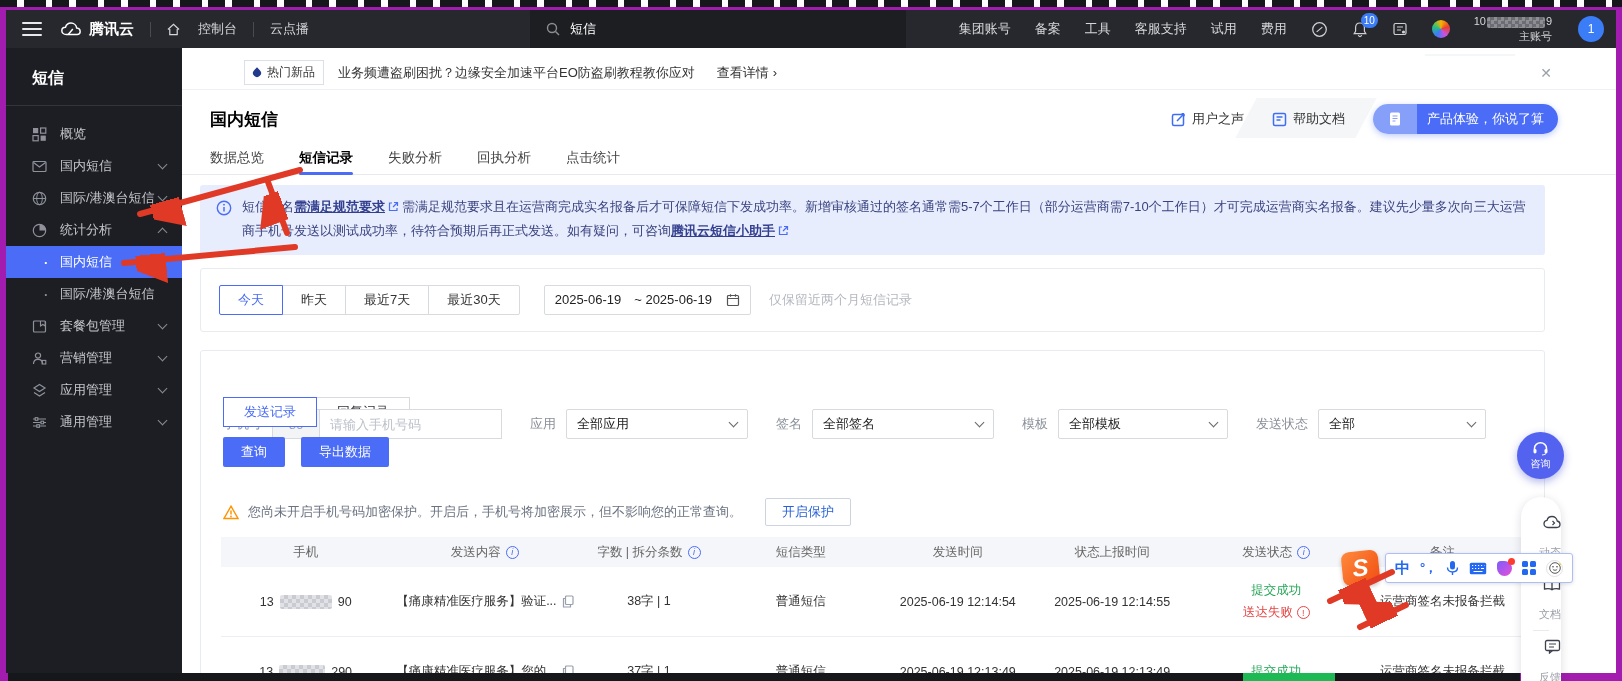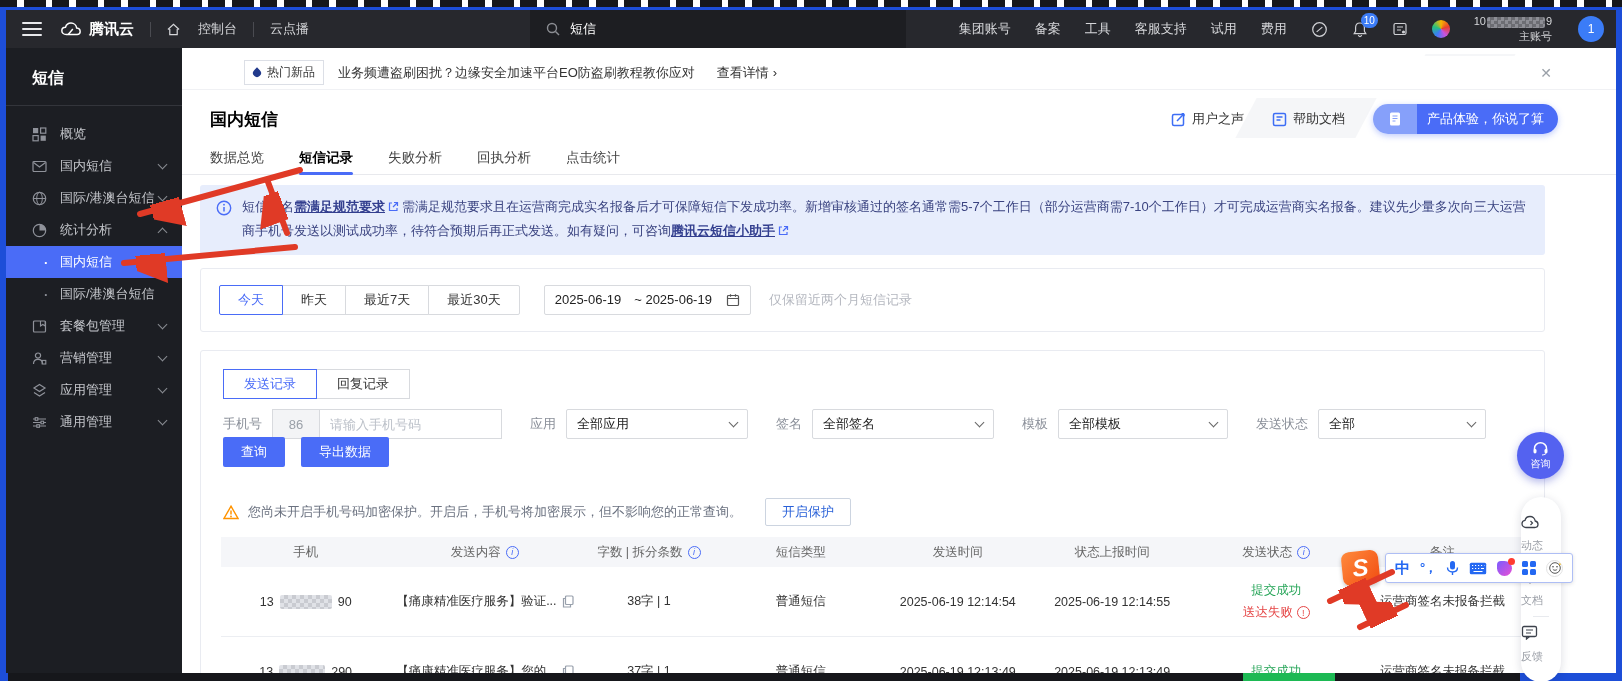--- a/index.html
+++ b/index.html
@@ -1,17 +1,17 @@
 <!DOCTYPE html>
 <html><head>
 <meta charset="utf-8">
 <style>
   * { margin:0; padding:0; box-sizing:border-box; }
   body { font-family:"Liberation Sans","DejaVu Sans",sans-serif; background:#fff; }
-  .screen { position:relative; width:1622px; height:681px; background:#1d4ed8; overflow:hidden; }
+  .screen { position:relative; width:1622px; height:681px; background:#a21caf; overflow:hidden; }
 
   
   .torn-top { position:absolute; top:0; left:0; right:0; height:7px;
     background:repeating-linear-gradient(90deg,#16171b 0 17px,#fff 17px 24px,#16171b 24px 46px,#fff 46px 52px); z-index:40; }
   .bottom-bar { position:absolute; bottom:0; left:8px; width:1512px; height:8px; background:#16171b; z-index:40; }
   .bottom-green { position:absolute; bottom:0; left:1243px; width:92px; height:8px; background:#1db954; z-index:41; }
 
   .app { position:absolute; top:10px; left:6px; right:6px; bottom:8px; display:flex; flex-direction:column; overflow:hidden; }
 
   
@@ -86,21 +86,21 @@
   .seg { display:flex; }
   .seg .btn-seg { height:30px; padding:8px 18px; border:1px solid #d8dade; background:#fff; font-size:13px; color:#333; display:flex; align-items:center; margin-left:-1px; cursor:pointer; position:relative; }
   .seg .btn-seg:first-child { margin-left:0; border-radius:2px 0 0 2px; }
   .seg .btn-seg:last-child { border-radius:0 2px 2px 0; }
   .seg .btn-seg.on { color:#4a6cf7; border-color:#4a6cf7; z-index:1; }
   .datebox { margin-left:24px; height:30px; border:1px solid #d8dade; border-radius:2px; display:flex; align-items:center; padding:0 10px; gap:14px; color:#222; cursor:pointer; }
   .hint { margin-left:18px; color:#b4b7bf; }
 
   .card.records { top:302px; height:372px; overflow:hidden; }
   .toggle { position:absolute; top:18px; left:22px; display:flex; }
-  .toggle .btn-seg { height:30px; padding:0 20px; border:1px solid #d8dade; background:#fff; font-size:13px; color:#333; display:flex; align-items:center; cursor:pointer; }
+  .toggle .btn-seg { height:30px; padding:0 20px; border:1px solid #d8dade; background:#fff; font-size:13px; color:#333; display:flex; align-items:center; cursor:pointer;margin-top:28px; }
   .toggle .btn-seg.on { color:#4a6cf7; border-color:#4a6cf7; z-index:1; }
   .toggle .btn-seg + .btn-seg { margin-left:-1px; }
 
   .filters { position:absolute; top:58px; left:22px; right:22px; display:flex; align-items:center; }
   .flabel { color:#8a8f99; margin-right:10px; white-space:nowrap; }
   .prefix { width:48px; height:30px; background:#f3f4f6; border:1px solid #d8dade; color:#9aa0a8; display:flex; align-items:center; justify-content:center; }
   .phin { width:182px; height:30px; border:1px solid #d8dade; border-left:none; padding:0 10px; font-size:13px; outline:none; color:#333; }
   .phin::placeholder { color:#bcc1c9; }
   .sel { height:30px; border:1px solid #d8dade; border-radius:2px; background:#fff; display:flex; align-items:center; justify-content:space-between; padding:0 10px; color:#222; cursor:pointer; }
   .gap { width:28px; flex:none; }
@@ -122,21 +122,21 @@
   .failcirc { width:13px; height:13px; border:1px solid #e54545; border-radius:50%; color:#e54545; font-size:9px; display:inline-flex; align-items:center; justify-content:center; }
   .failcirc::after { content:"!"; }
   .info-i { width:13px; height:13px; border:1px solid #4a6cf7; border-radius:50%; color:#4a6cf7; font-size:9px; font-style:italic; display:inline-flex; align-items:center; justify-content:center; flex:none; }
   .info-i::after { content:"i"; }
   .copy-ico { color:#98a0ac; display:flex; flex:none; }
 
   
   .consult { position:absolute; left:1517px; top:432px; width:47px; height:47px; border-radius:50%; background:#5462f0; color:#fff; display:flex; flex-direction:column; align-items:center; justify-content:center; z-index:50; cursor:pointer; box-shadow:0 3px 8px rgba(60,70,200,.4); }
   .consult span { font-size:10px; margin-top:1px; }
   .dock { position:absolute; left:1521px; top:497px; width:40px; background:#fff; border-radius:20px; box-shadow:0 2px 10px rgba(20,30,60,.15); z-index:50; padding:10px 0; }
-  .dock-item { display:flex; flex-direction:column; align-items:flex-start; gap:9px; padding:8px 0; cursor:pointer; color:#3d424c; }
+  .dock-item { display:flex; flex-direction:column; align-items:flex-end; gap:16px; padding:8px 0; cursor:pointer; color:#3d424c; }
   .dock-item span { font-size:11px; color:#9a9ea6; }
   .dock-sep { width:16px; height:1px; background:#e8eaee; margin:0 auto; }
 
   
   .ime { position:absolute; left:1342px; top:551px; display:flex; align-items:center; z-index:60; }
   .ime-logo { width:37px; height:34px; background:linear-gradient(135deg,#ff8a3c,#f14d12); border-radius:8px; transform:rotate(-6deg); color:#fff; font-weight:bold; font-style:italic; font-size:24px; display:flex; align-items:center; justify-content:center; box-shadow:0 2px 4px rgba(0,0,0,.25); }
   .ime-box { margin-left:6px; height:30px; background:#fff; border:1px solid #aebef5; border-radius:3px; display:flex; align-items:center; gap:10px; padding:0 9px; box-shadow:0 1px 4px rgba(0,0,0,.12); }
   .ime-cn { color:#2468f2; font-weight:bold; font-size:15px; }
   .ime-punct { color:#2468f2; font-weight:bold; font-size:13px; letter-spacing:-1px; }
   .ime-paint { position:relative; width:15px; height:15px; border-radius:4px 50% 50% 50%; background:linear-gradient(135deg,#7a5cff,#e94fd4); }

